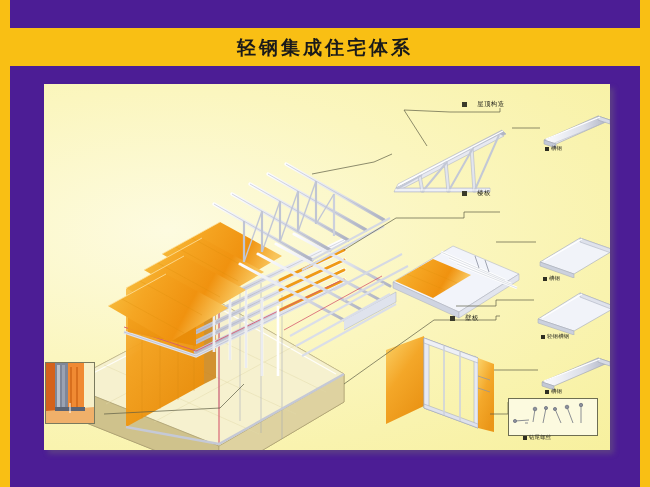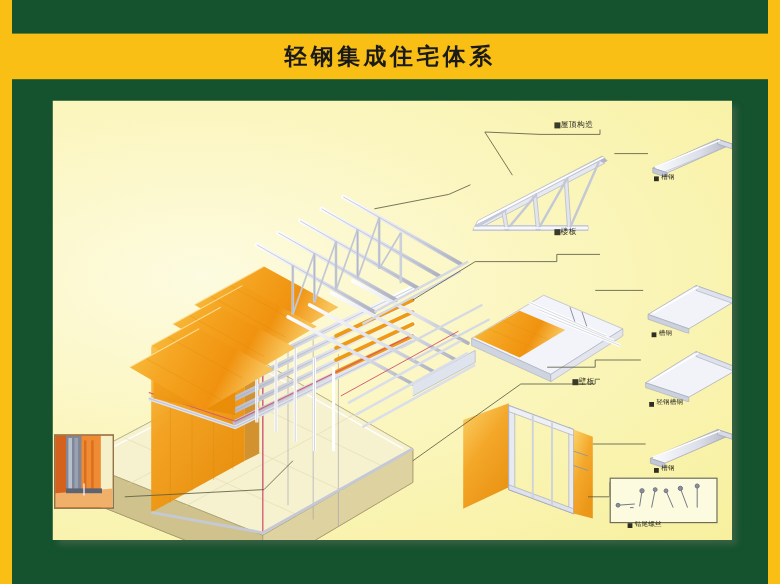--- a/index.html
+++ b/index.html
@@ -11,21 +11,21 @@
     width: 650px;
     height: 487px;
     overflow: hidden;
     font-family: "DejaVu Sans", "Liberation Sans", sans-serif;
     position: relative;
   }
   .slide {
     position: absolute;
     left: 0; top: 0;
     width: 650px; height: 487px;
-    background: #14532d;
+    background: #4c1d95;
   }
 
   
   .title-band {
     position: absolute;
     left: 0;
     top: 28px;
     width: 650px;
     height: 38px;
     background: #f9bf14;
@@ -73,21 +73,21 @@
   }
 
   
   .abs { position: absolute; }
 
   
   .callout {
     position: absolute;
     display: flex;
     align-items: center;
-    gap: 0;
+    gap: 10px;
     white-space: nowrap;
     color: #2a2a20;
   }
   .callout .bullet {
     width: 5px; height: 5px;
     background: #3a3a2a;
     display: inline-block;
   }
   .callout .ctext {
     font-size: 6.5px;
@@ -512,21 +512,21 @@
     <div class="callout" style="left:418px;top:17px">
       <span class="bullet"></span>
       <span class="ctext">屋顶构造</span>
     </div>
 
     <div class="callout" style="left:418px;top:106px">
       <span class="bullet"></span>
       <span class="ctext">楼板</span>
     </div>
 
-    <div class="callout" style="left:433px;top:231px">
+    <div class="callout" style="left:406px;top:231px">
       <span class="bullet"></span>
       <span class="ctext">壁板</span>
     </div>
 
     <div class="partlabel" style="left:501px;top:62px">
       <span class="bullet"></span>
       <span class="ptext">槽钢</span>
     </div>
 
     <div class="partlabel" style="left:499px;top:192px">

